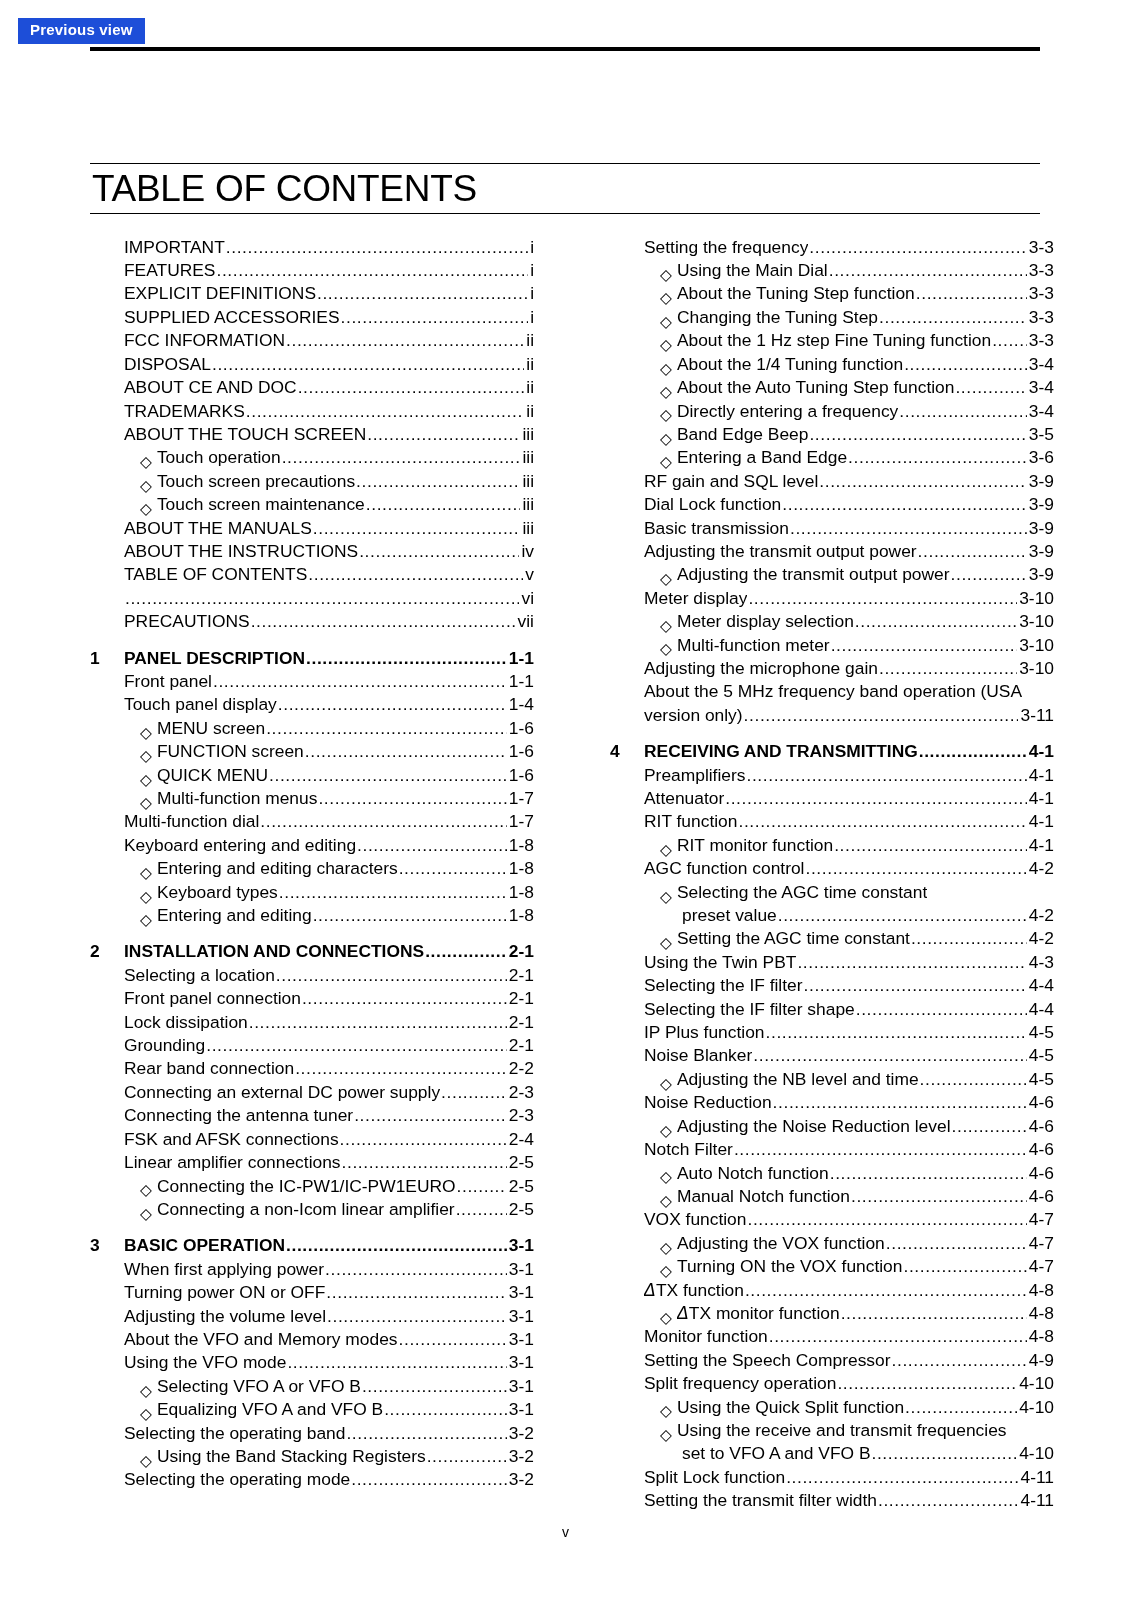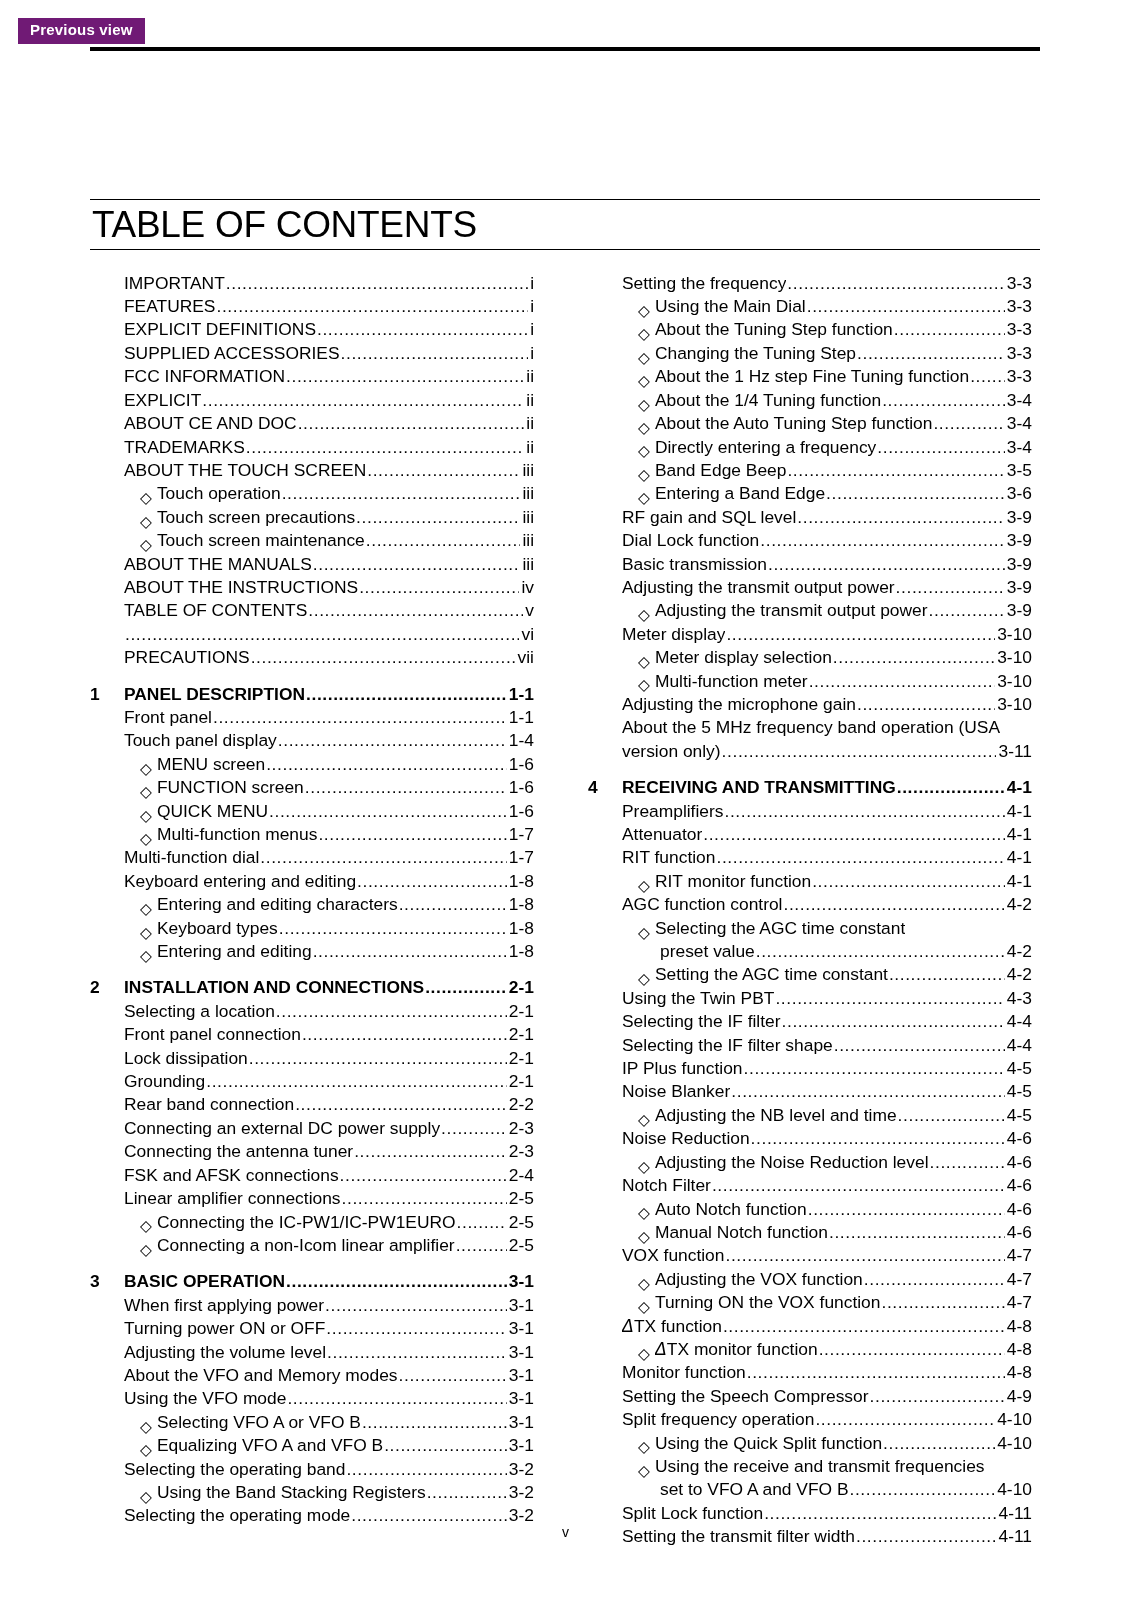--- a/index.html
+++ b/index.html
@@ -14,21 +14,21 @@
     font-family: "Liberation Sans", sans-serif;
     color: #000000;
     overflow: hidden;
   }
 
   
   #prev-view-btn {
     position: absolute;
     left: 18px;
     top: 18px;
-    background: #701a75;
+    background: #1d4ed8;
     color: #ffffff;
     font-size: 15px;
     font-weight: bold;
     padding: 4px 12px 5px 12px;
     letter-spacing: .2px;
     line-height: 1.1;
     border: 0;
     cursor: pointer;
   }
 
@@ -41,40 +41,39 @@
     height: 4px;
     background: #000000;
   }
 
   
   #page {
     position: absolute;
     left: 90px;
     top: 163px;
     width: 950px;
-    margin-top: 36px;
   }
 
   #toc-title-block {
     border-top: 1.6px solid #000;
     border-bottom: 1.6px solid #000;
     padding: 3px 0 2px 0;
   }
   #toc-title {
     font-size: 37px;
     font-weight: normal;
     letter-spacing: -0.3px;
     line-height: 1.18;
     margin: 0;
     padding-left: 2px;
   }
 
   #columns {
     display: flex;
-    gap: 54px;
+    gap: 76px;
     margin-top: 22px;
   }
   .col {
     width: 444px;
   }
 
   
   .row {
     display: flex;
     align-items: flex-end;
@@ -180,21 +179,21 @@
           <span class="label">SUPPLIED ACCESSORIES</span>
           <span class="leader"></span>
           <span class="pg">i</span>
         </div>
         <div class="row lvl-1">
           <span class="label">FCC INFORMATION</span>
           <span class="leader"></span>
           <span class="pg">ii</span>
         </div>
         <div class="row lvl-1">
-          <span class="label">EXPLICIT</span>
+          <span class="label">DISPOSAL</span>
           <span class="leader"></span>
           <span class="pg">ii</span>
         </div>
         <div class="row lvl-1">
           <span class="label">ABOUT CE AND DOC</span>
           <span class="leader"></span>
           <span class="pg">ii</span>
         </div>
         <div class="row lvl-1">
           <span class="label">TRADEMARKS</span>

